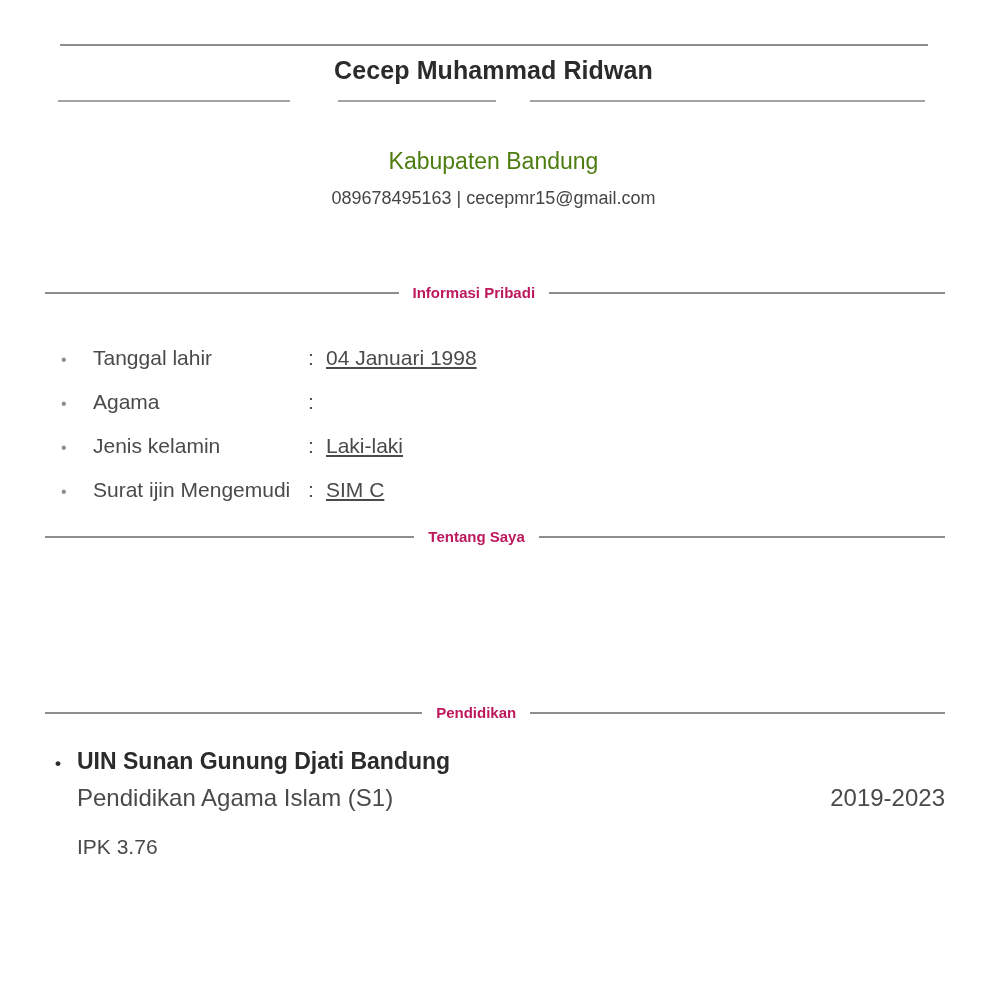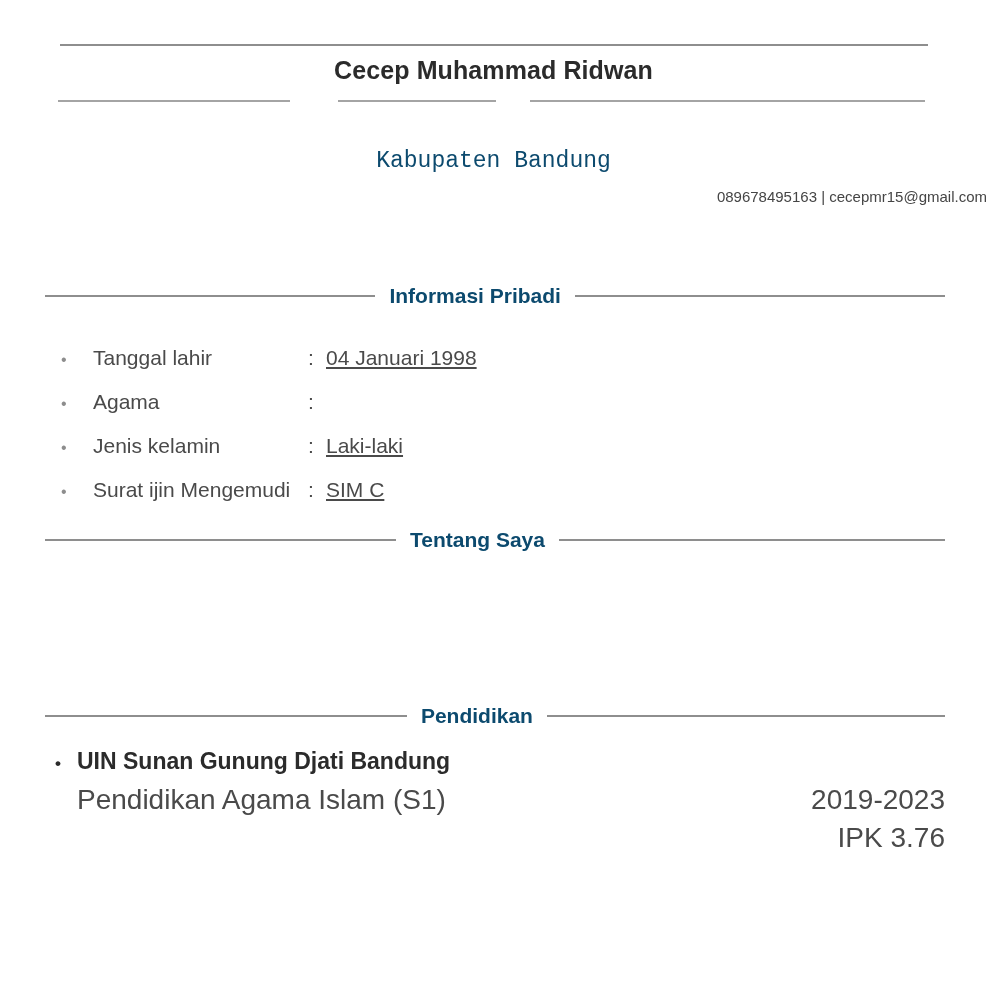--- a/index.html
+++ b/index.html
@@ -60,52 +60,51 @@
     color: #2b2b2b;
     letter-spacing: 0.1px;
   }
   .city {
     position: absolute;
     top: 148px;
     left: 0;
     width: 987px;
     text-align: center;
     font-size: 23px;
-    color: #0c4a6e;
-    font-family: Liberation Mono, monospace;
+    color: #4d7c0f;
   }
   .contact {
     position: absolute;
     top: 188px;
     left: 0;
     width: 987px;
-    text-align: right;
-    font-size: 15px;
+    text-align: center;
+    font-size: 18px;
     color: #454545;
   }
 
   
   .section-head {
     position: absolute;
     left: 45px;
     width: 900px;
     display: flex;
     align-items: center;
     gap: 14px;
   }
   .section-head .line {
     flex: 1 1 auto;
     height: 2px;
     background: #8e8e8e;
   }
   .section-head .title {
     flex: 0 0 auto;
-    font-size: 21px;
+    font-size: 15px;
     font-weight: bold;
-    color: #0c4a6e;
+    color: #be185d;
     white-space: nowrap;
   }
   .sh-informasi  { top: 284px; }
   .sh-tentang    { top: 528px; }
   .sh-pendidikan { top: 704px; }
 
   
   .sh-informasi .line.right  { flex-grow: 1.12; }
   .sh-tentang   .line.right  { flex-grow: 1.10; }
   .sh-pendidikan .line.right { flex-grow: 1.10; }
@@ -178,31 +177,30 @@
     flex: 0 0 22px;
     font-size: 17px;
     line-height: 1;
     color: #2b2b2b;
   }
   .edu-sub {
     display: flex;
     align-items: flex-start;
     margin-top: 9px;
     padding-left: 22px;
-    font-size: 28px;
+    font-size: 24px;
     color: #4a4a4a;
   }
   .edu-sub .major { flex: 1 1 auto; }
   .edu-sub .years { flex: 0 0 auto; white-space: nowrap; }
   .edu-gpa {
-    margin-top: 6px;
+    margin-top: 23px;
     padding-left: 22px;
-    font-size: 28px;
-    color: #4a4a4a;
-    text-align: right;
+    font-size: 21px;
+    color: #4a4a4a;
   }
 </style>
 </head>
 <body>
 
 <div class="page">
 
   <div class="rule rule-top"></div>
   <div class="rule ghost-rule-a"></div>
   <div class="rule ghost-rule-b"></div>

